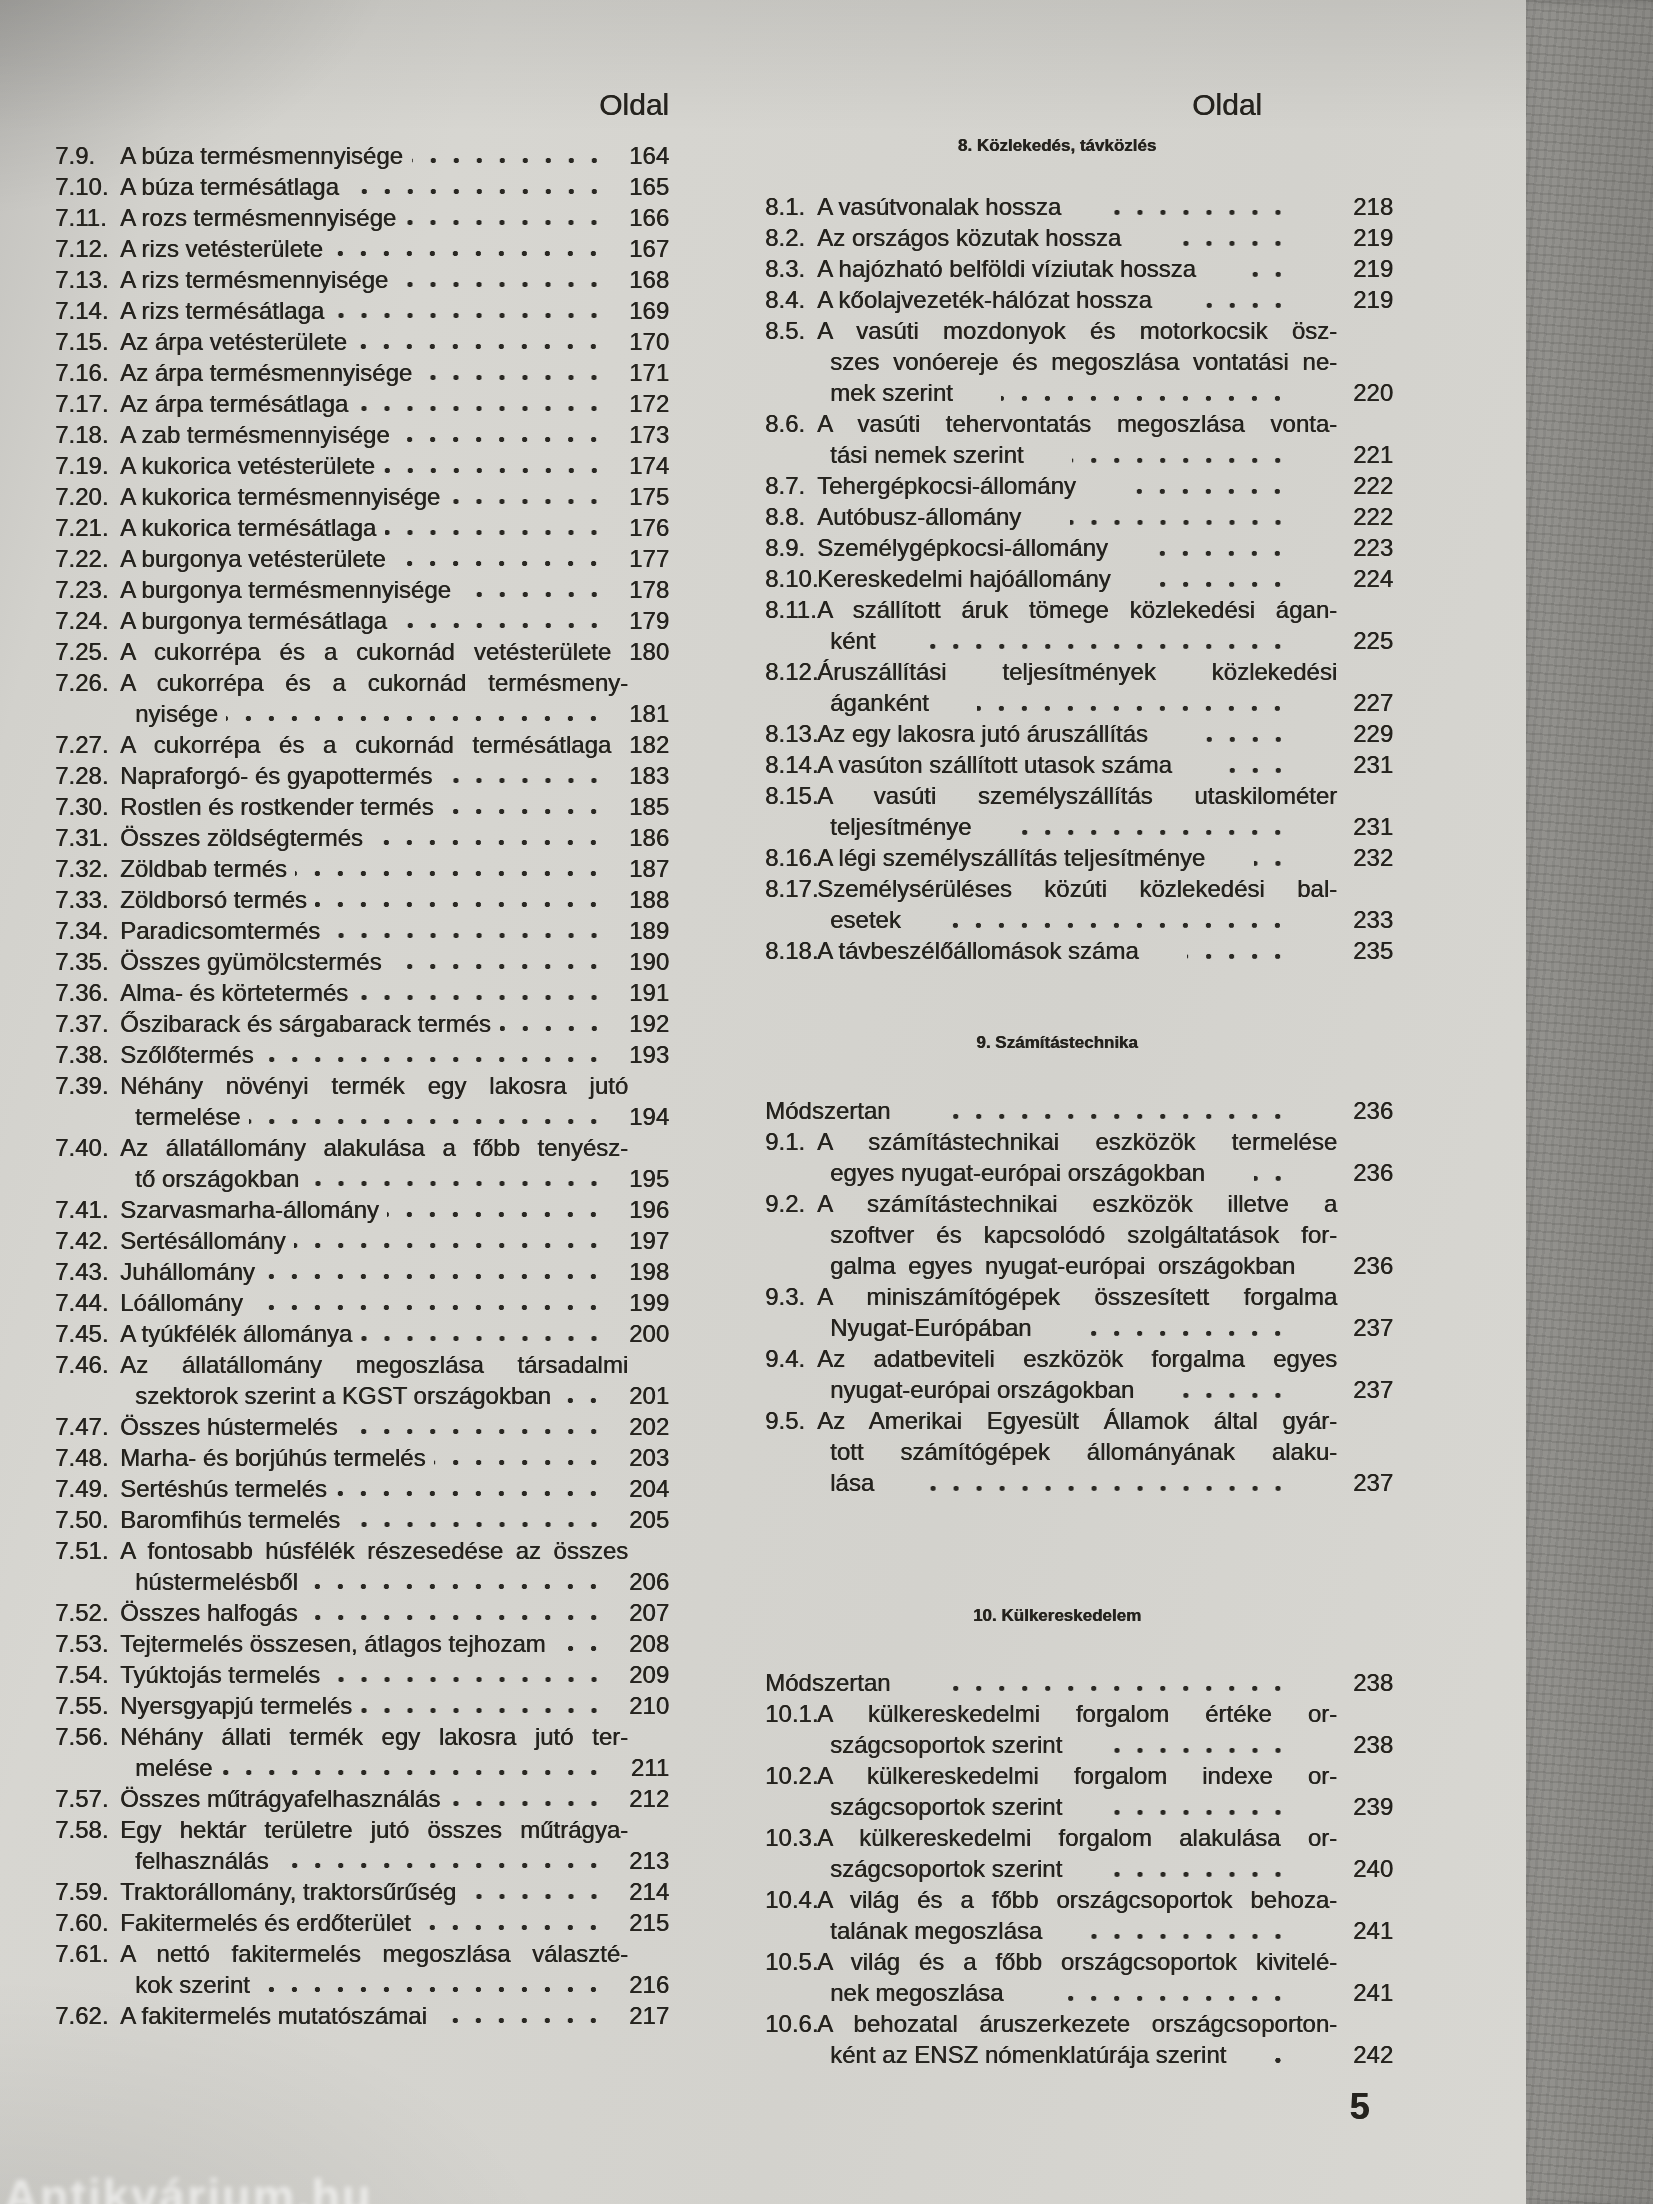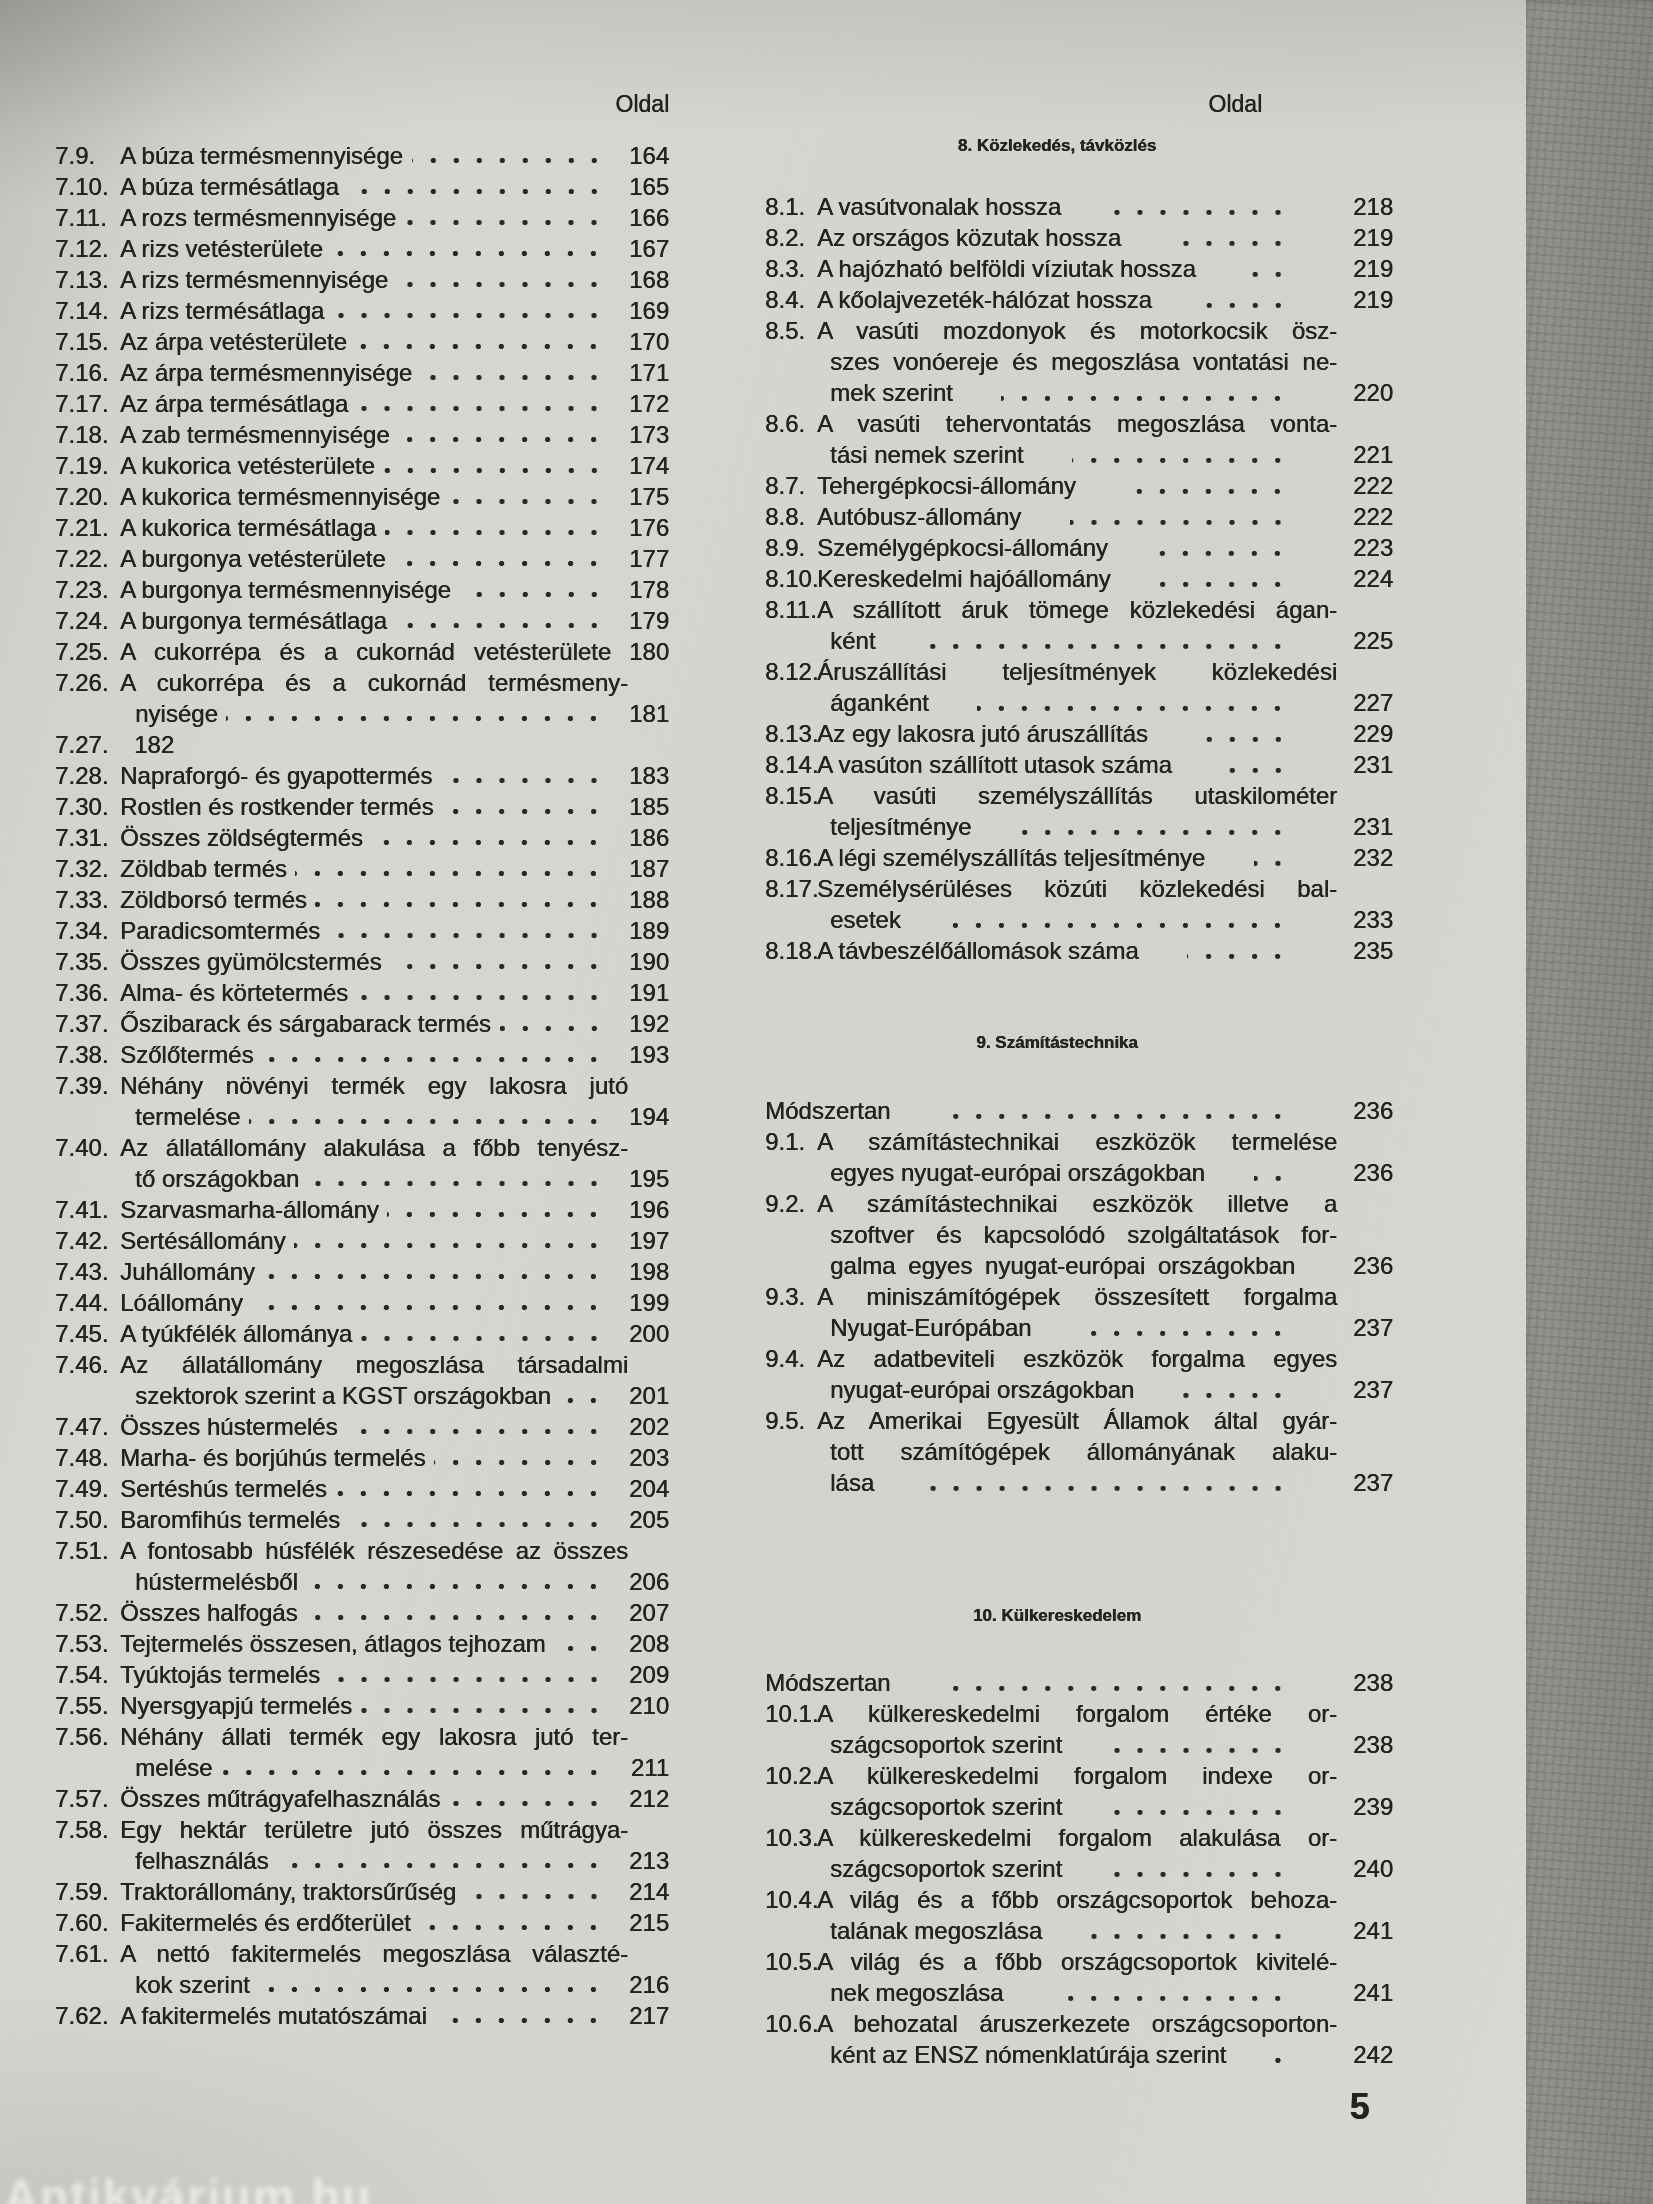--- a/index.html
+++ b/index.html
@@ -20,21 +20,21 @@
     position:absolute;top:0;right:0;width:128px;height:2205px;
     background:
       repeating-linear-gradient(184deg, rgba(45,45,40,0.13) 0 1.9px, rgba(0,0,0,0) 1.9px 8.7px),
       repeating-linear-gradient(95deg, rgba(0,0,0,0.06) 0 2.9px, rgba(0,0,0,0) 2.9px 7.8px),
       linear-gradient(90deg, #aaa9a5 0, #93928e 11.6px, var(--band,#8e8d89) 45%, #898884 100%);
     box-shadow:inset 5.8px 0 8.7px rgba(0,0,0,0.18);
   }
   .col{position:absolute;font-size:24px;line-height:31px;}
   .col-left{left:55px;top:89px;width:614px;}
   .col-right{left:765px;top:89px;width:628px;}
-  .oldal{font-size:23px;line-height:31px;text-align:right;}
+  .oldal{font-size:30px;line-height:31px;text-align:right;}
   .col-right .oldal{padding-right:131px;}
   .entries-left{margin-top:20px;}
   .row{position:relative;display:flex;align-items:flex-end;height:31px;}
   .col-left .row{padding-left:65px;}
   .col-right .row{padding-left:52px;gap:40px;}
   .col-left .row.cont{padding-left:80px;}
   .col-right .row.cont{padding-left:65px;}
   .col-right .row.flush{padding-left:0;}
   .row *{line-height:31px;}
   .lab{position:absolute;left:0;top:0;white-space:pre;}
@@ -185,20 +185,21 @@
           <span class="lab">7.26.</span>
           <div class="full">A cukorrépa és a cukornád termésmeny-</div>
         </div>
         <div class="row cont">
           <span class="txt">nyisége</span>
           <span class="dots"></span>
           <span class="pg">181</span>
         </div>
         <div class="row">
           <span class="lab">7.27.</span>
+          <div class="spread">A cukorrépa és a cukornád termésátlaga</div>
           <span class="pg">182</span>
         </div>
         <div class="row">
           <span class="lab">7.28.</span>
           <span class="txt">Napraforgó- és gyapottermés</span>
           <span class="dots"></span>
           <span class="pg">183</span>
         </div>
         <div class="row">
           <span class="lab">7.30.</span>

